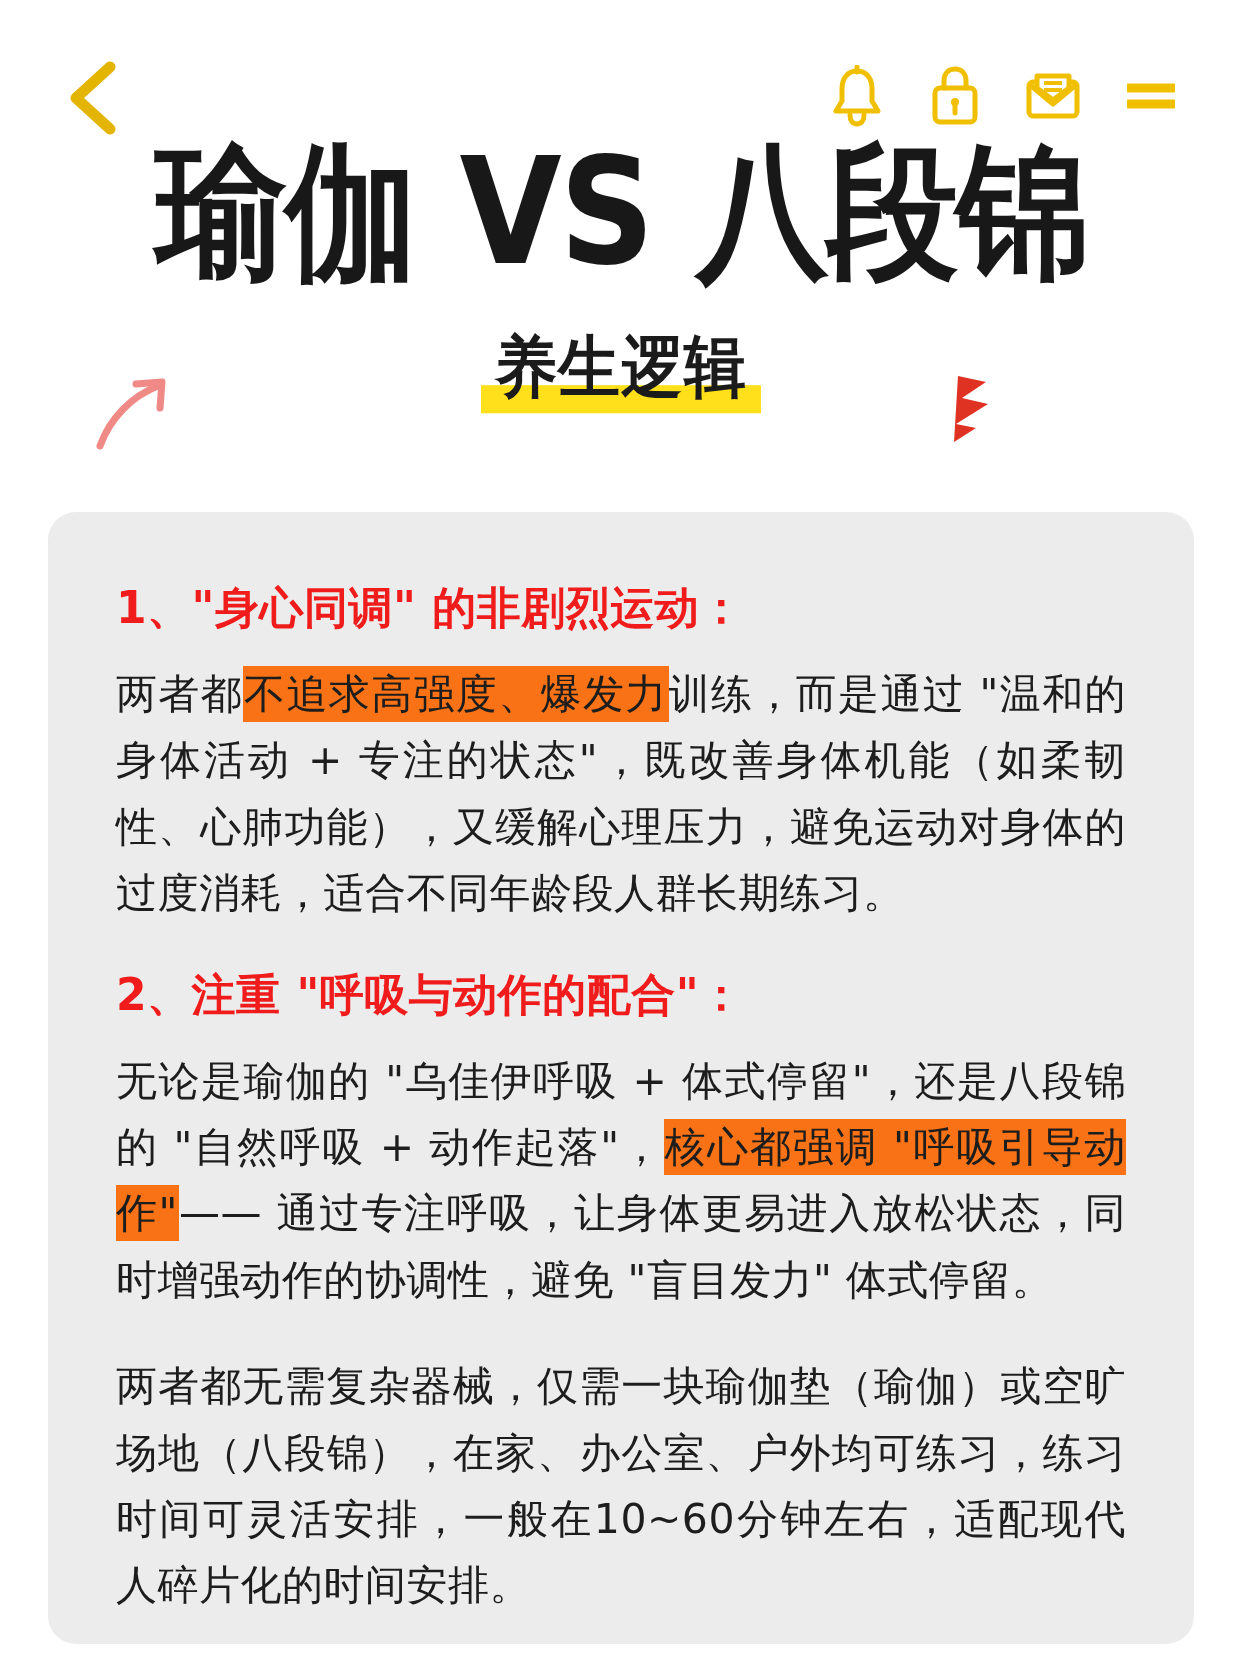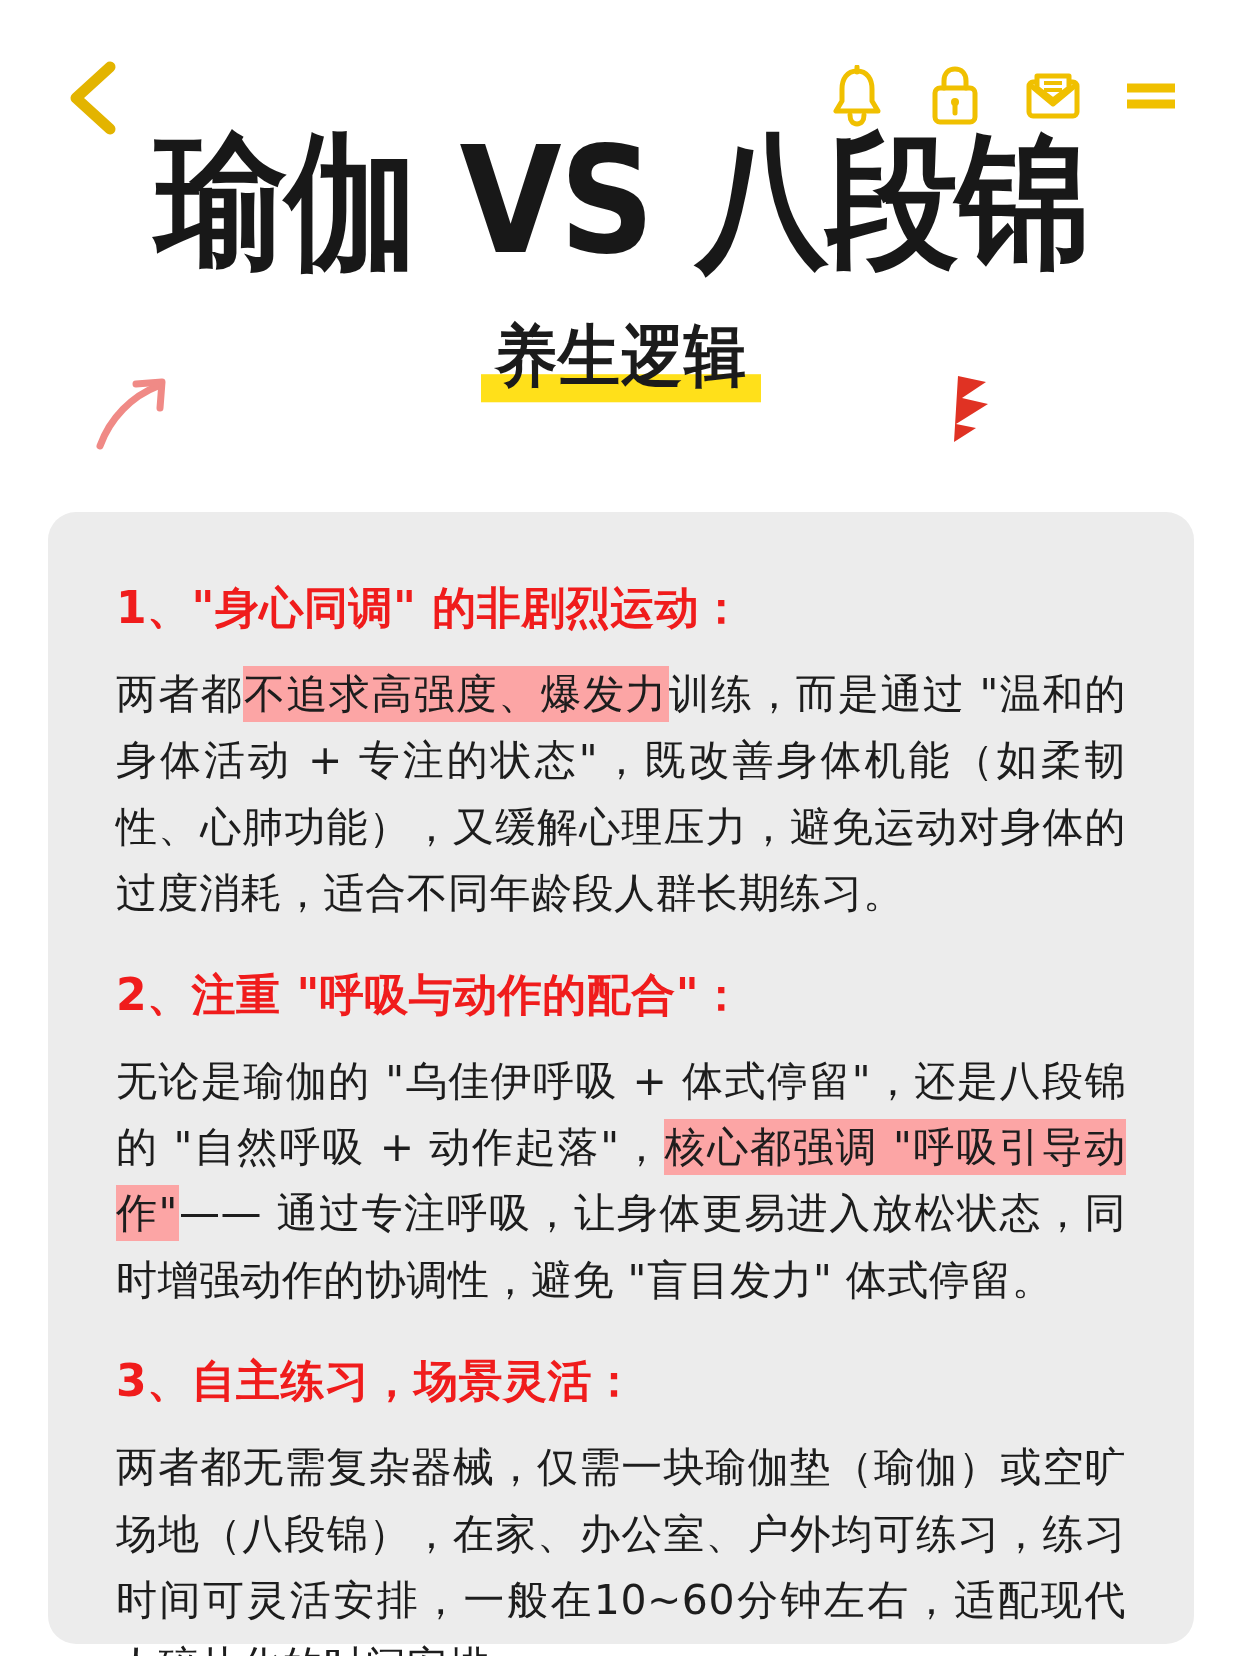--- a/index.html
+++ b/index.html
@@ -51,21 +51,21 @@
     height: 68px;
     display: flex;
     align-items: center;
     justify-content: center;
   }
   .icon-btn svg { display: block; }
 
   
   .title-wrap {
     position: absolute;
-    top: 127px;
+    top: 138px;
     left: 0;
     width: 100%;
     text-align: center;
   }
   .main-title {
     font-family: "DejaVu Sans", sans-serif;
     font-weight: 700;
     font-size: 132px;
     line-height: 1.0;
     letter-spacing: -2px;
@@ -144,21 +144,21 @@
     font-size: 41px;
     line-height: 1.62;
     margin: 0 0 40px 0;
     letter-spacing: 0.5px;
     text-align: justify;
     font-family: "DejaVu Sans", sans-serif;
     font-weight: 400;
   }
   .sec-body:last-child { margin-bottom: 0; }
   mark.y {
-    background: #fca5a5;
+    background: #f97316;
     color: #1d1d1d;
     padding: 4px 1px;
   }
 </style>
 </head>
 <body>
 
 <div class="topbar">
 
   <div class="back-btn">
@@ -240,16 +240,15 @@
 </div>
 
 <div class="card">
 
   <h2 class="sec-head">1、"身心同调" 的非剧烈运动：</h2>
   <p class="sec-body"><span>两者都</span><mark class="y">不追求高强度、爆发力</mark><span>训练，而是通过 "温和的身体活动 + 专注的状态"，既改善身体机能（如柔韧性、心肺功能），又缓解心理压力，避免运动对身体的过度消耗，适合不同年龄段人群长期练习。</span></p>
 
   <h2 class="sec-head">2、注重 "呼吸与动作的配合"：</h2>
   <p class="sec-body"><span>无论是瑜伽的 "乌佳伊呼吸 + 体式停留"，还是八段锦的 "自然呼吸 + 动作起落"，</span><mark class="y">核心都强调 "呼吸引导动作"</mark><span>—— 通过专注呼吸，让身体更易进入放松状态，同时增强动作的协调性，避免 "盲目发力" 体式停留。</span></p>
 
-  <h2 class="sec-head">3、自主练习，场景灵活：</h2>
   <p class="sec-body"><span>两者都无需复杂器械，仅需一块瑜伽垫（瑜伽）或空旷场地（八段锦），在家、办公室、户外均可练习，练习时间可灵活安排，一般在10~60分钟左右，适配现代人碎片化的时间安排。</span></p>
 
 </div>
 
 </body></html>

